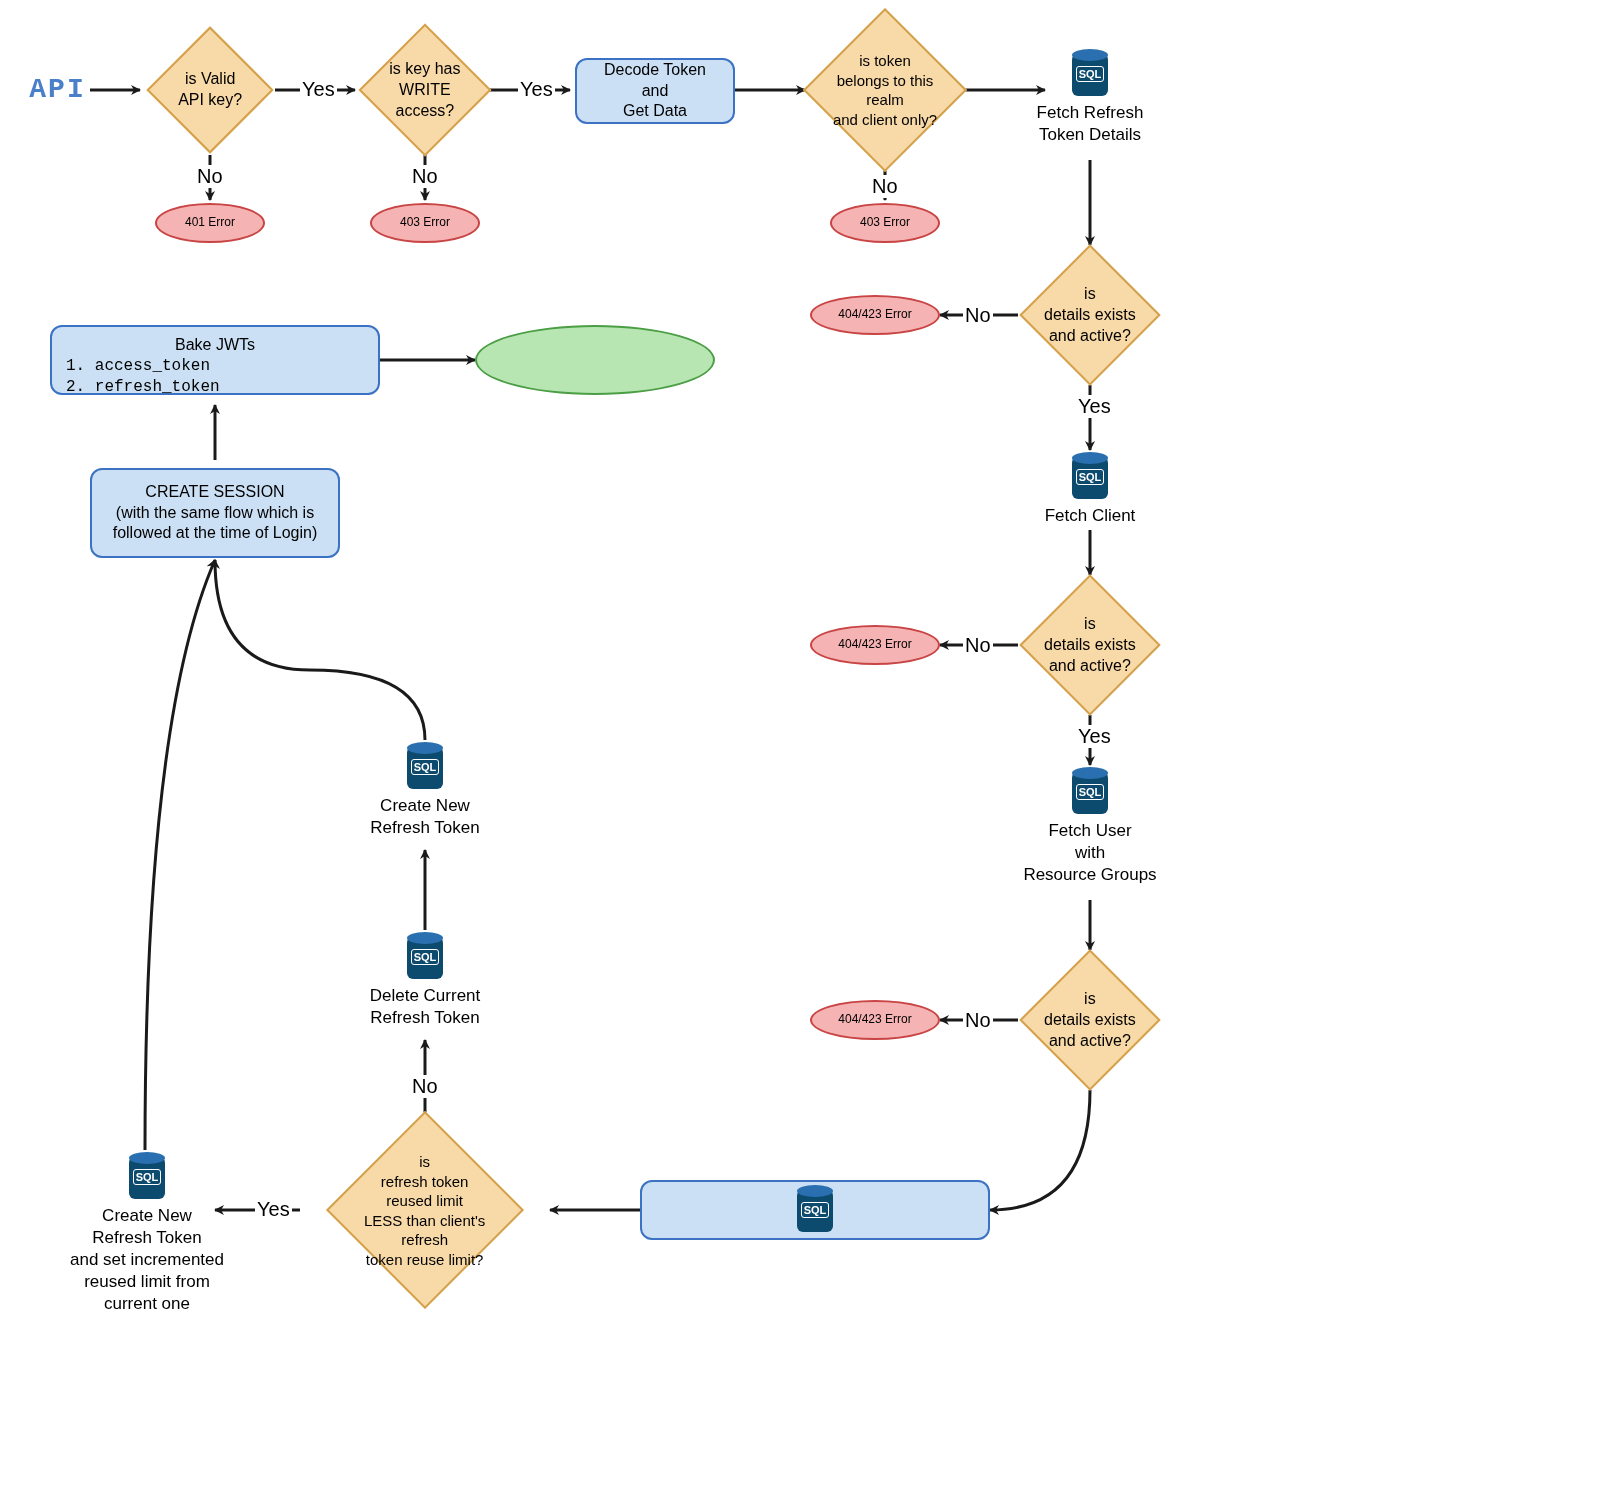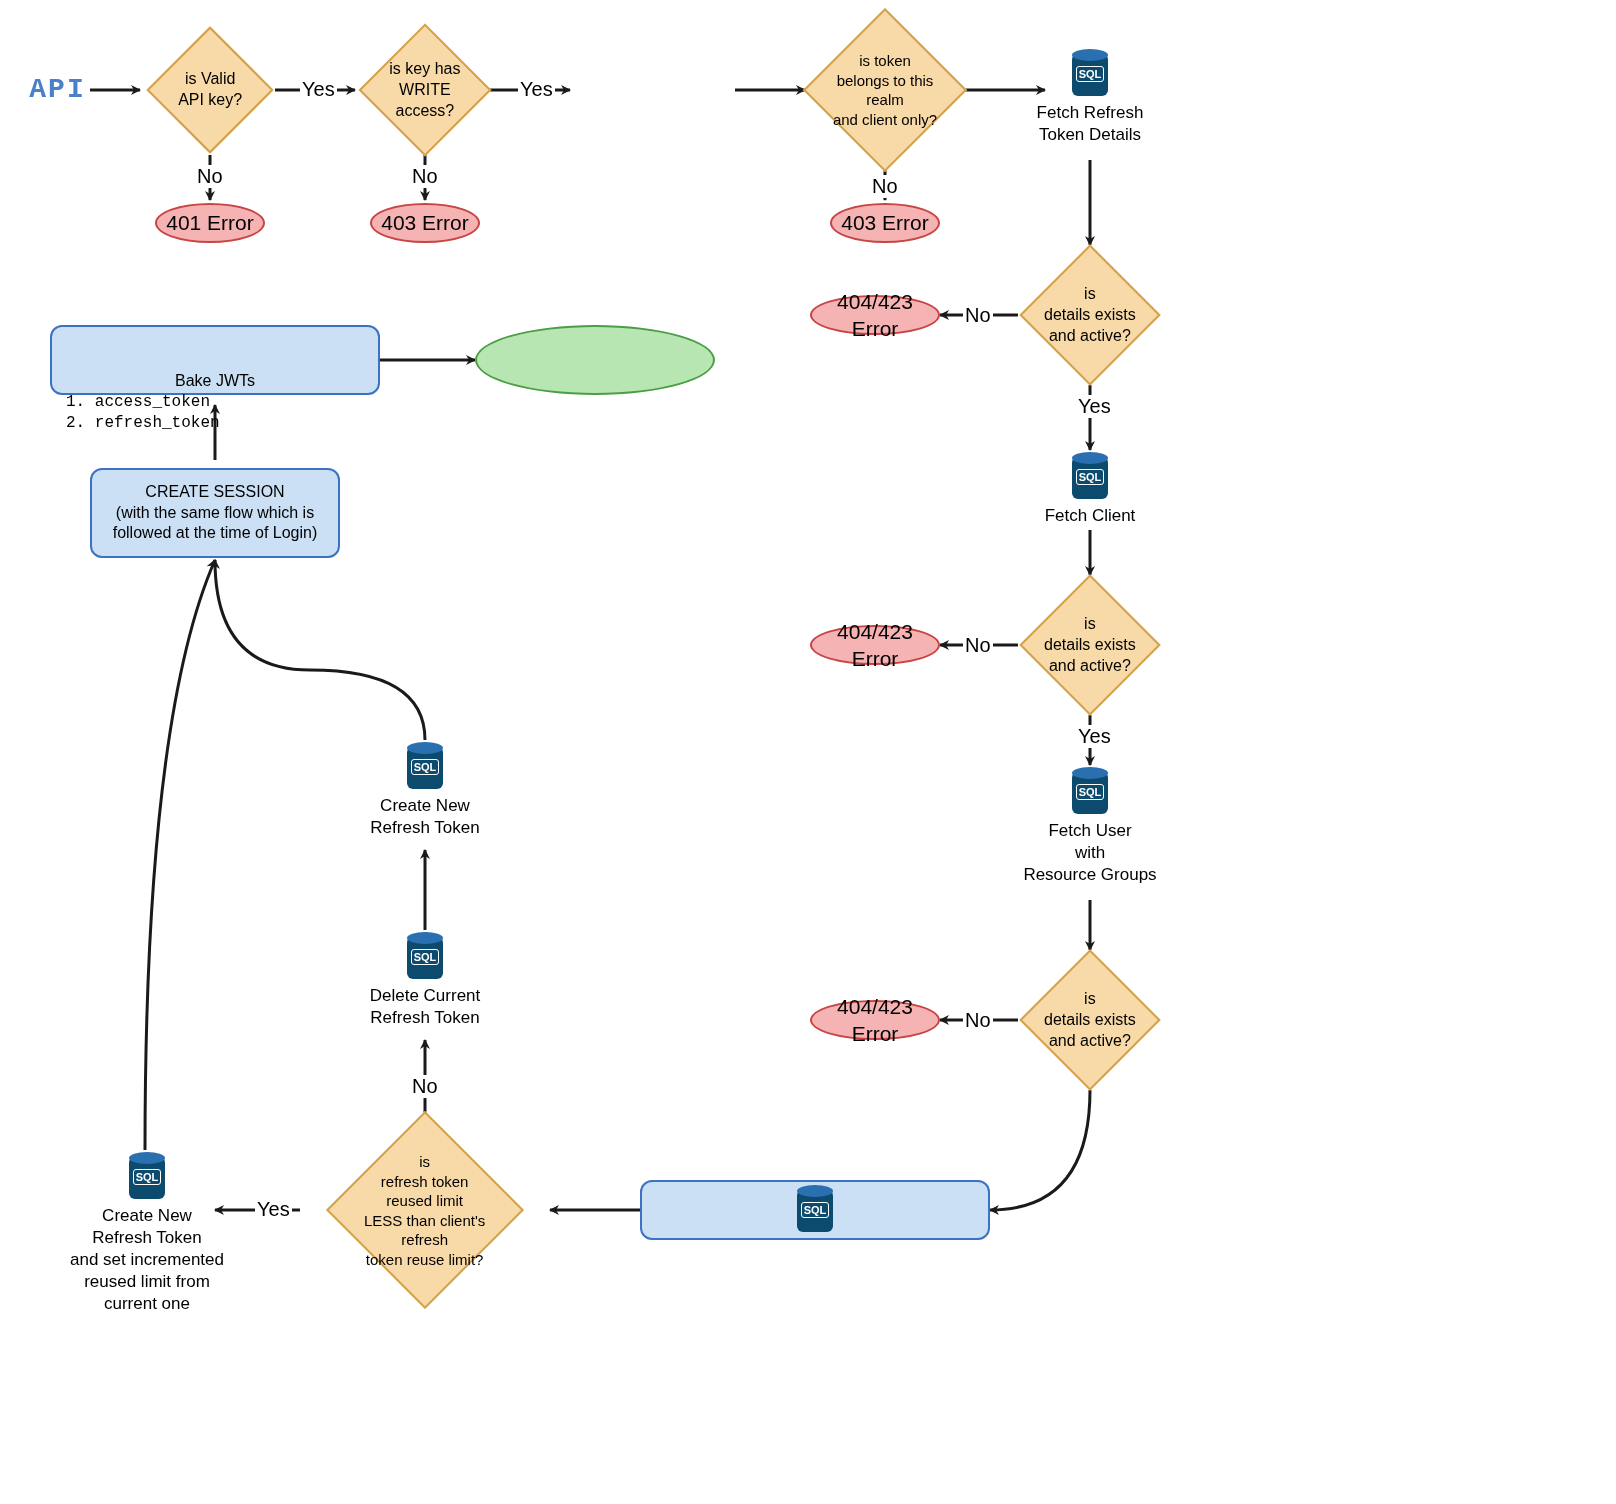--- a/index.html
+++ b/index.html
@@ -45,21 +45,21 @@
     background: #cce0f5;
     border: 2px solid #3b72c4;
     border-radius: 12px;
     font-size: 16px;
     padding: 6px;
   }
   .error {
     background: #f5b3b3;
     border: 2px solid #c94444;
     border-radius: 50%;
-    font-size: 21px;
+    font-size: 12px;
   }
   .success {
     background: #b8e6b3;
     border: 2px solid #4a9e44;
     border-radius: 50%;
     font-size: 18px;
   }
   .sql-node {
     font-size: 17px;
     color: #000;
@@ -188,20 +188,23 @@
 
 <div class="shape diamond" style="left:358px;top:23px;width:94px;height:94px;">
   <div class="diamond-text">is key has
 WRITE access?</div>
 </div>
 <div class="edge-label" style="left:498px;top:58px;">Yes</div>
 <div class="edge-label" style="left:390px;top:145px;">No</div>
 
 <div class="shape error" style="left:350px;top:183px;width:110px;height:40px;">403 Error</div>
 
+<div class="shape process" style="left:555px;top:38px;width:160px;height:66px;">Decode Token
+and
+Get Data</div>
 
 <div class="shape diamond" style="left:807px;top:12px;width:116px;height:116px;">
   <div class="diamond-text" style="font-size:15px;">is token
 belongs to this realm
 and client only?</div>
 </div>
 <div class="edge-label" style="left:850px;top:155px;">No</div>
 
 <div class="shape error" style="left:810px;top:183px;width:110px;height:40px;">403 Error</div>
 
@@ -281,20 +284,20 @@
   <div class="sql-icon"><span class="sql-icon-label">SQL</span></div>
   <div>Create New
 Refresh Token</div>
 </div>
 
 <div class="shape process" style="left:70px;top:440px;width:250px;height:90px;margin-top:8px;">CREATE SESSION
 (with the same flow which is
 followed at the time of Login)</div>
 
 <div class="shape process mono" style="left:30px;top:305px;width:330px;height:70px;align-items:flex-start;justify-content:flex-start;text-align:left;padding:8px 14px;flex-direction:column;">
-  <div style="align-self:center;font-family:-apple-system,sans-serif;margin-top:36px;">Bake JWTs</div>
+  <div style="align-self:center;font-family:-apple-system,sans-serif;">Bake JWTs</div>
   <div>1. access_token</div>
   <div>2. refresh_token</div>
 </div>
 
 <div class="shape success" style="left:455px;top:305px;width:240px;height:70px;"></div>
 
 </div>
 
 </body></html>

